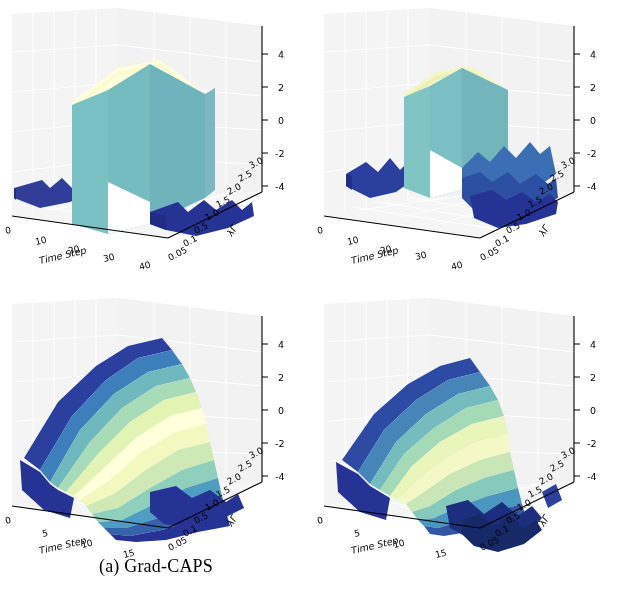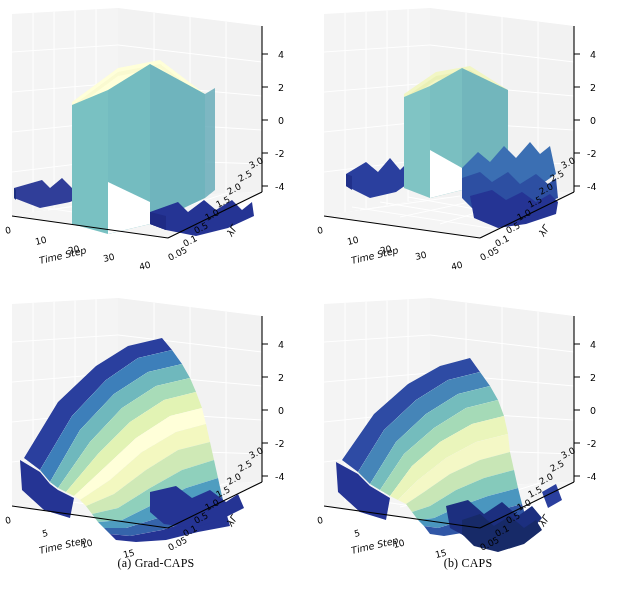--- a/index.html
+++ b/index.html
@@ -5,21 +5,21 @@
   html,body{margin:0;padding:0;background:#ffffff;}
   body{width:624px;height:590px;font-family:"DejaVu Sans",sans-serif;overflow:hidden;}
   .figure{position:relative;width:624px;height:590px;}
   .panel{position:absolute;width:312px;height:272px;}
   .p-tl{left:0;top:2px;}
   .p-tr{left:312px;top:2px;}
   .p-bl{left:0;top:292px;}
   .p-br{left:312px;top:292px;}
   .panel svg{position:absolute;left:0;top:0;width:312px;height:272px;}
   .caption{position:absolute;width:312px;text-align:center;font-family:"Liberation Serif",serif;
-           font-size:12px;color:#000;top:556px;letter-spacing:.2px;}
+           font-size:18px;color:#000;top:556px;letter-spacing:.2px;}
   .cap-a{left:0;}
   .cap-b{left:312px;}
   .tick{font-size:9px;fill:#000;font-family:"DejaVu Sans",sans-serif;}
   .axlabel{font-size:9.5px;fill:#000;font-family:"DejaVu Sans",sans-serif;font-style:italic;}
   .ztick{font-size:9.5px;fill:#000;font-family:"DejaVu Sans",sans-serif;}
 </style>
 </head>
 <body>
 
 <div class="figure">
@@ -402,15 +402,14 @@
         <text class="tick" x="218" y="206" transform="rotate(-27 218 206)">1.5</text>
         <text class="tick" x="229" y="193" transform="rotate(-27 229 193)">2.0</text>
         <text class="tick" x="240" y="180" transform="rotate(-27 240 180)">2.5</text>
         <text class="tick" x="251" y="167" transform="rotate(-27 251 167)">3.0</text>
         <text class="axlabel" x="232" y="235" transform="rotate(-58 232 235)">λΓ</text>
       </g>
     </svg>
   </div>
 
   <div class="caption cap-a">(a) Grad-CAPS</div>
-  <div class="caption cap-b">(b) CAPS</div>
 
 </div>
 
 </body></html>

